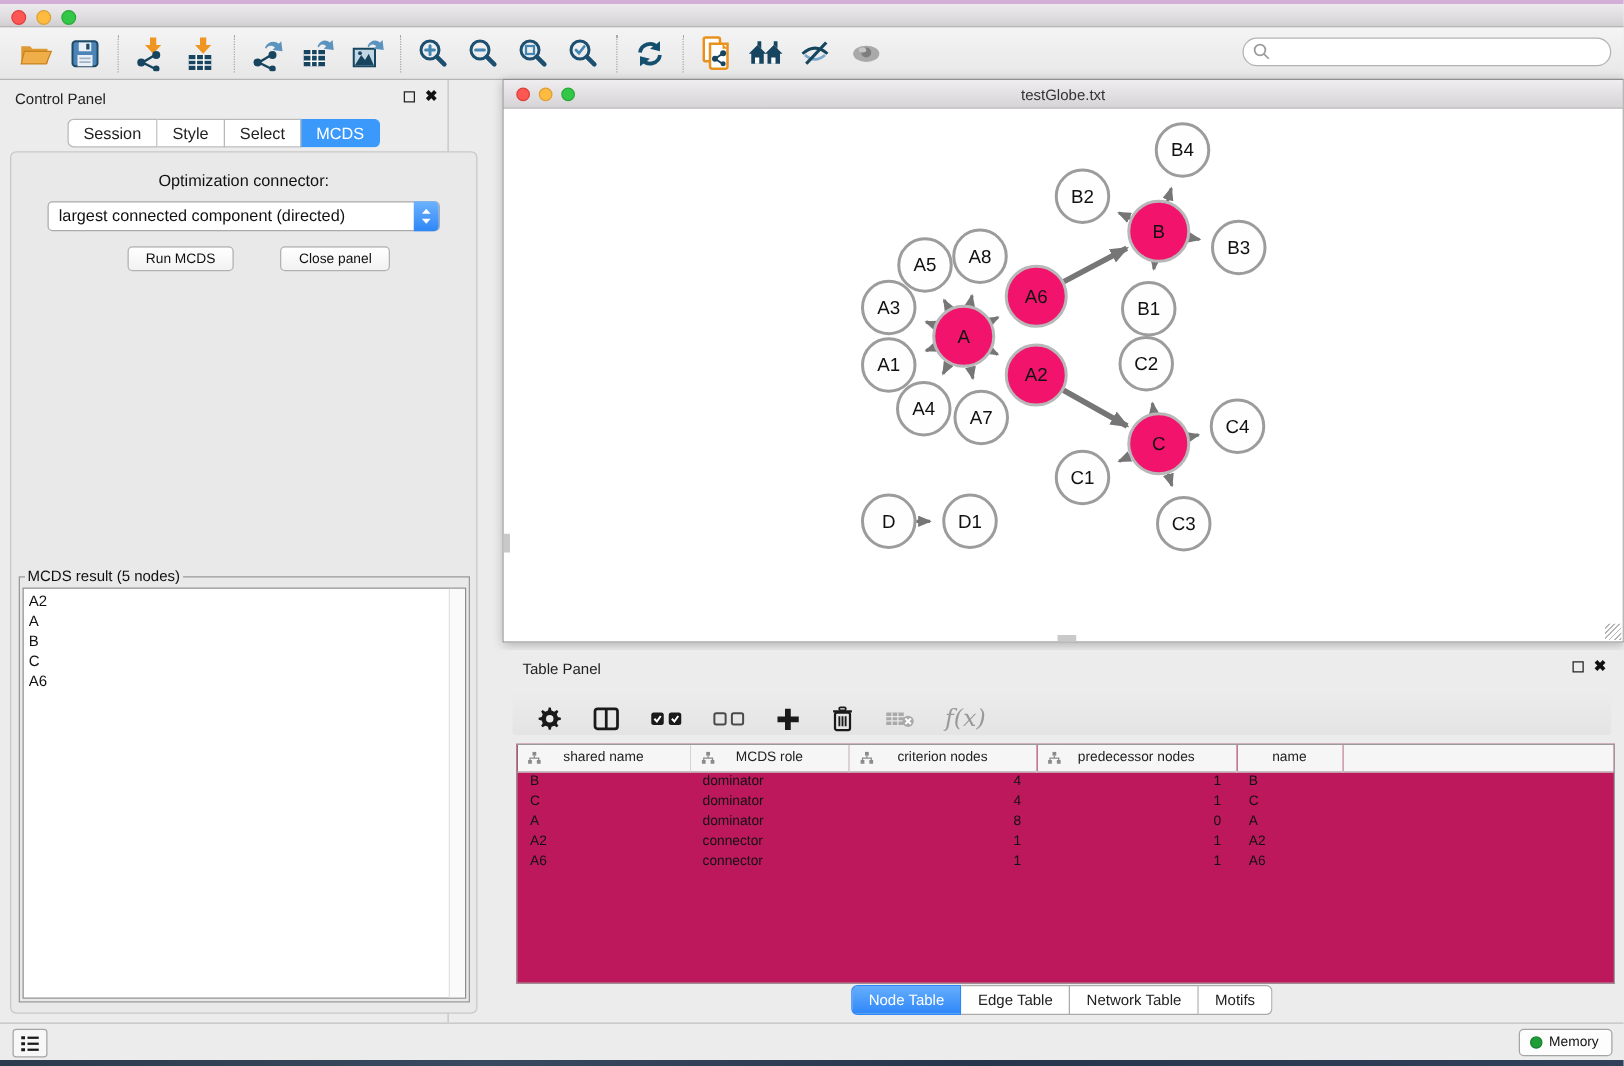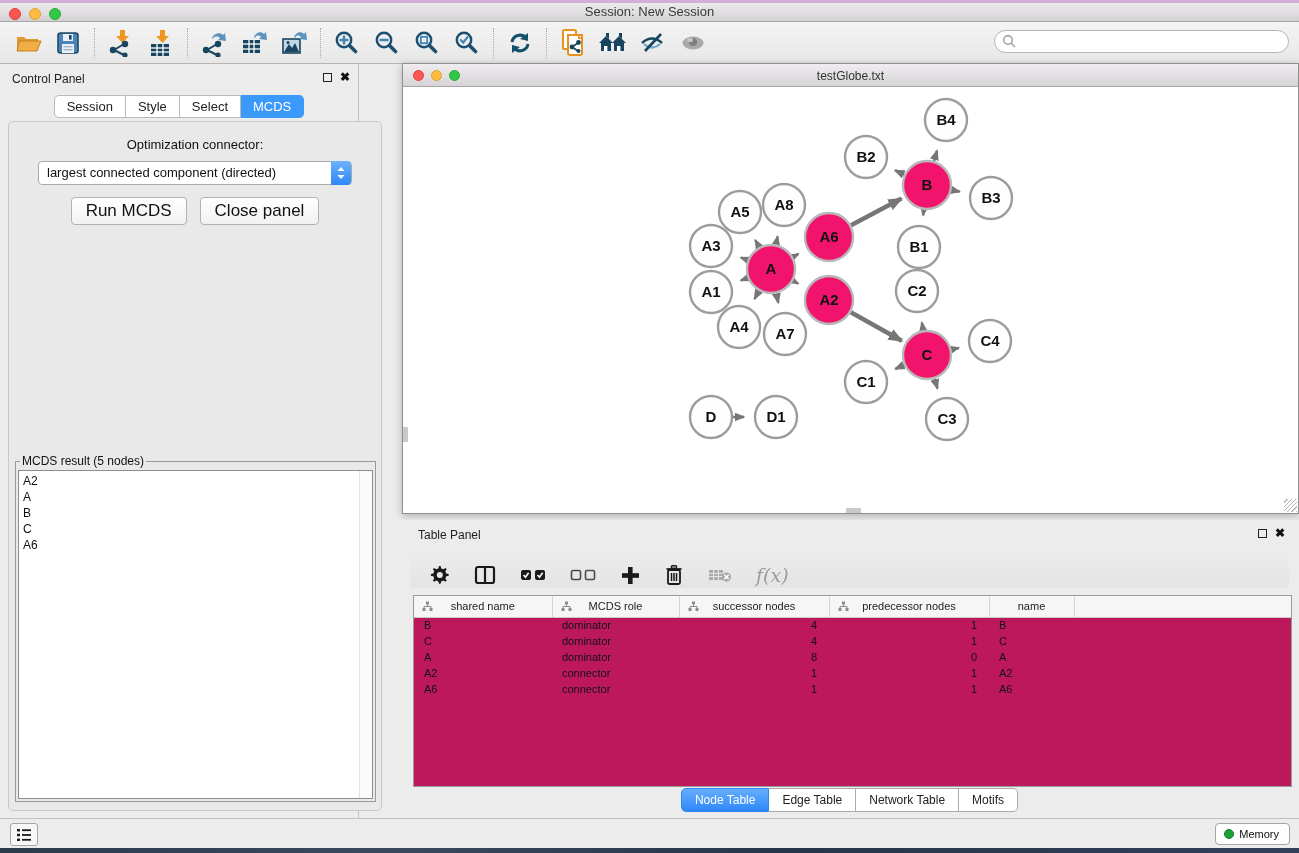--- a/index.html
+++ b/index.html
@@ -43,39 +43,39 @@
   .cinner { position:absolute; left:8px; top:57px; width:374px; height:690px;
     background:#e9e9e9; border:1px solid #c8c8c8; border-radius:5px; }
   .optlabel { text-align:center; font-size:13px; margin-top:15px; color:#111; }
   .dropdown { position:relative; margin:9px auto 0 auto; width:314px; height:24px; background:#fff;
     border:1px solid #ababab; border-radius:4px; font-size:13px; line-height:22px; padding-left:8px; color:#111; }
   .dd-step { position:absolute; right:0; top:-1px; width:20px; height:24px; border-radius:0 4px 4px 0;
     background:linear-gradient(#6db2fd,#2e87f8); display:flex; flex-direction:column; align-items:center; justify-content:center; }
   .dd-step svg { display:block; }
   .btnrow { display:flex; justify-content:center; gap:13px; margin-top:12px; }
   .pushbtn { background:linear-gradient(#ffffff,#f2f2f2); border:1px solid #b2b2b2; border-radius:4px;
-    font-size:17px; padding:3px 14px; color:#111; font-family:"Liberation Sans",sans-serif; }
+    font-size:11px; padding:3px 14px; color:#111; font-family:"Liberation Sans",sans-serif;margin-left:24px; }
   fieldset.result { position:absolute; left:6px; top:332px; width:361px; height:348px;
     border:1px solid #999; margin:0; padding:2px; }
   fieldset.result legend { font-size:12px; padding:0 2px; margin-left:2px; color:#111; }
   .resultbox { position:relative; width:100%; height:100%; background:#fff; border:1px solid #8e8e8e; overflow:hidden; }
   .resultbox ul { list-style:none; padding:2px 0 0 4px; }
   .resultbox li { font-size:12px; line-height:16px; color:#111; }
   .vscroll { position:absolute; right:0; top:0; bottom:0; width:13px; background:#fafafa; border-left:1px solid #e2e2e2; }
 
   
   .netwin { position:absolute; left:402px; top:63px; width:897px; height:451px;
     border:1px solid #8f8f8f; box-shadow:0 2px 8px rgba(0,0,0,0.25); background:#fff; }
   .net-titlebar { position:relative; height:23px; background:linear-gradient(#efedef,#d6d4d6); border-bottom:1px solid #a5a5a5; }
   .net-titlebar .title { position:absolute; left:0; right:0; top:5px; text-align:center; font-size:12px; color:#333; }
   .ntl { position:absolute; top:6px; width:11px; height:11px; border-radius:50%; }
   .ntl.red { left:10px; background:#fc5753; border:0.5px solid #df3e38; }
   .ntl.yel { left:28px; background:#fdbc40; border:0.5px solid #de9f34; }
   .ntl.grn { left:46px; background:#33c748; border:0.5px solid #27aa35; }
-  .canvas { position:absolute; left:0; top:23px; right:0; bottom:0; background:#fff;font-weight:bold; }
+  .canvas { position:absolute; left:0; top:23px; right:0; bottom:0; background:#fff; }
   .grip { position:absolute; right:1px; bottom:1px; width:13px; height:13px;
     background:repeating-linear-gradient(135deg, transparent 0 2px, #b5b5b5 2px 3px); }
   .stub-l { position:absolute; left:0; top:340px; width:5px; height:15px; background:#c9c9c9; }
   .stub-b { position:absolute; left:443px; bottom:0; width:15px; height:5px; background:#c9c9c9; }
 
   
   .tpanel { position:absolute; left:400px; top:520px; width:899px; height:298px; background:#ececec; }
   .tp-toolbar { position:absolute; left:10px; top:28px; right:10px; height:40px;
     background:linear-gradient(#ededed,#e4e4e4); border-radius:3px; display:flex; align-items:center; padding-left:18px; gap:24px; }
   .tico { display:flex; align-items:center; justify-content:center; height:28px;margin-top:14px; }
@@ -107,21 +107,20 @@
 </style>
 </head>
 <body>
 
 <div id="app">
 
   <div class="titlebar">
     <span class="tl red"></span>
     <span class="tl yel"></span>
     <span class="tl grn"></span>
-    <div class="title">Session: New Session</div>
   </div>
 
   <div class="toolbar">
     <span class="tbtn">
         <span>
       <svg width="28" height="26" viewBox="0 0 28 26">
             <path d="M3 7 L10 7 L12 9 L24 9 L24 21 L3 21 Z" fill="#df9a33"></path>
             <path d="M5.5 11 L27 11 L23 21 L3 21 Z" fill="#f0ae49" stroke="#c9821f" stroke-width="1"></path>
           </svg>
         </span>
@@ -612,21 +611,21 @@
                   <svg width="11" height="11" viewBox="0 0 11 11">
                     <g fill="#8a8a8a">
                       <rect x="4" y="0.5" width="3" height="3"></rect>
                       <rect x="0.5" y="7" width="3" height="3"></rect>
                       <rect x="7.5" y="7" width="3" height="3"></rect>
                     </g>
                     <g stroke="#8a8a8a" stroke-width="1" fill="none">
                       <path d="M5.5 3.5 V5.5 M2 7 V5.5 H9 V7"></path>
                     </g>
                   </svg>
-                </span><span>successor nodes</span></th>
+                </span><span>criterion nodes</span></th>
               <th><span class="hicon">
                   <svg width="11" height="11" viewBox="0 0 11 11">
                     <g fill="#8a8a8a">
                       <rect x="4" y="0.5" width="3" height="3"></rect>
                       <rect x="0.5" y="7" width="3" height="3"></rect>
                       <rect x="7.5" y="7" width="3" height="3"></rect>
                     </g>
                     <g stroke="#8a8a8a" stroke-width="1" fill="none">
                       <path d="M5.5 3.5 V5.5 M2 7 V5.5 H9 V7"></path>
                     </g>

